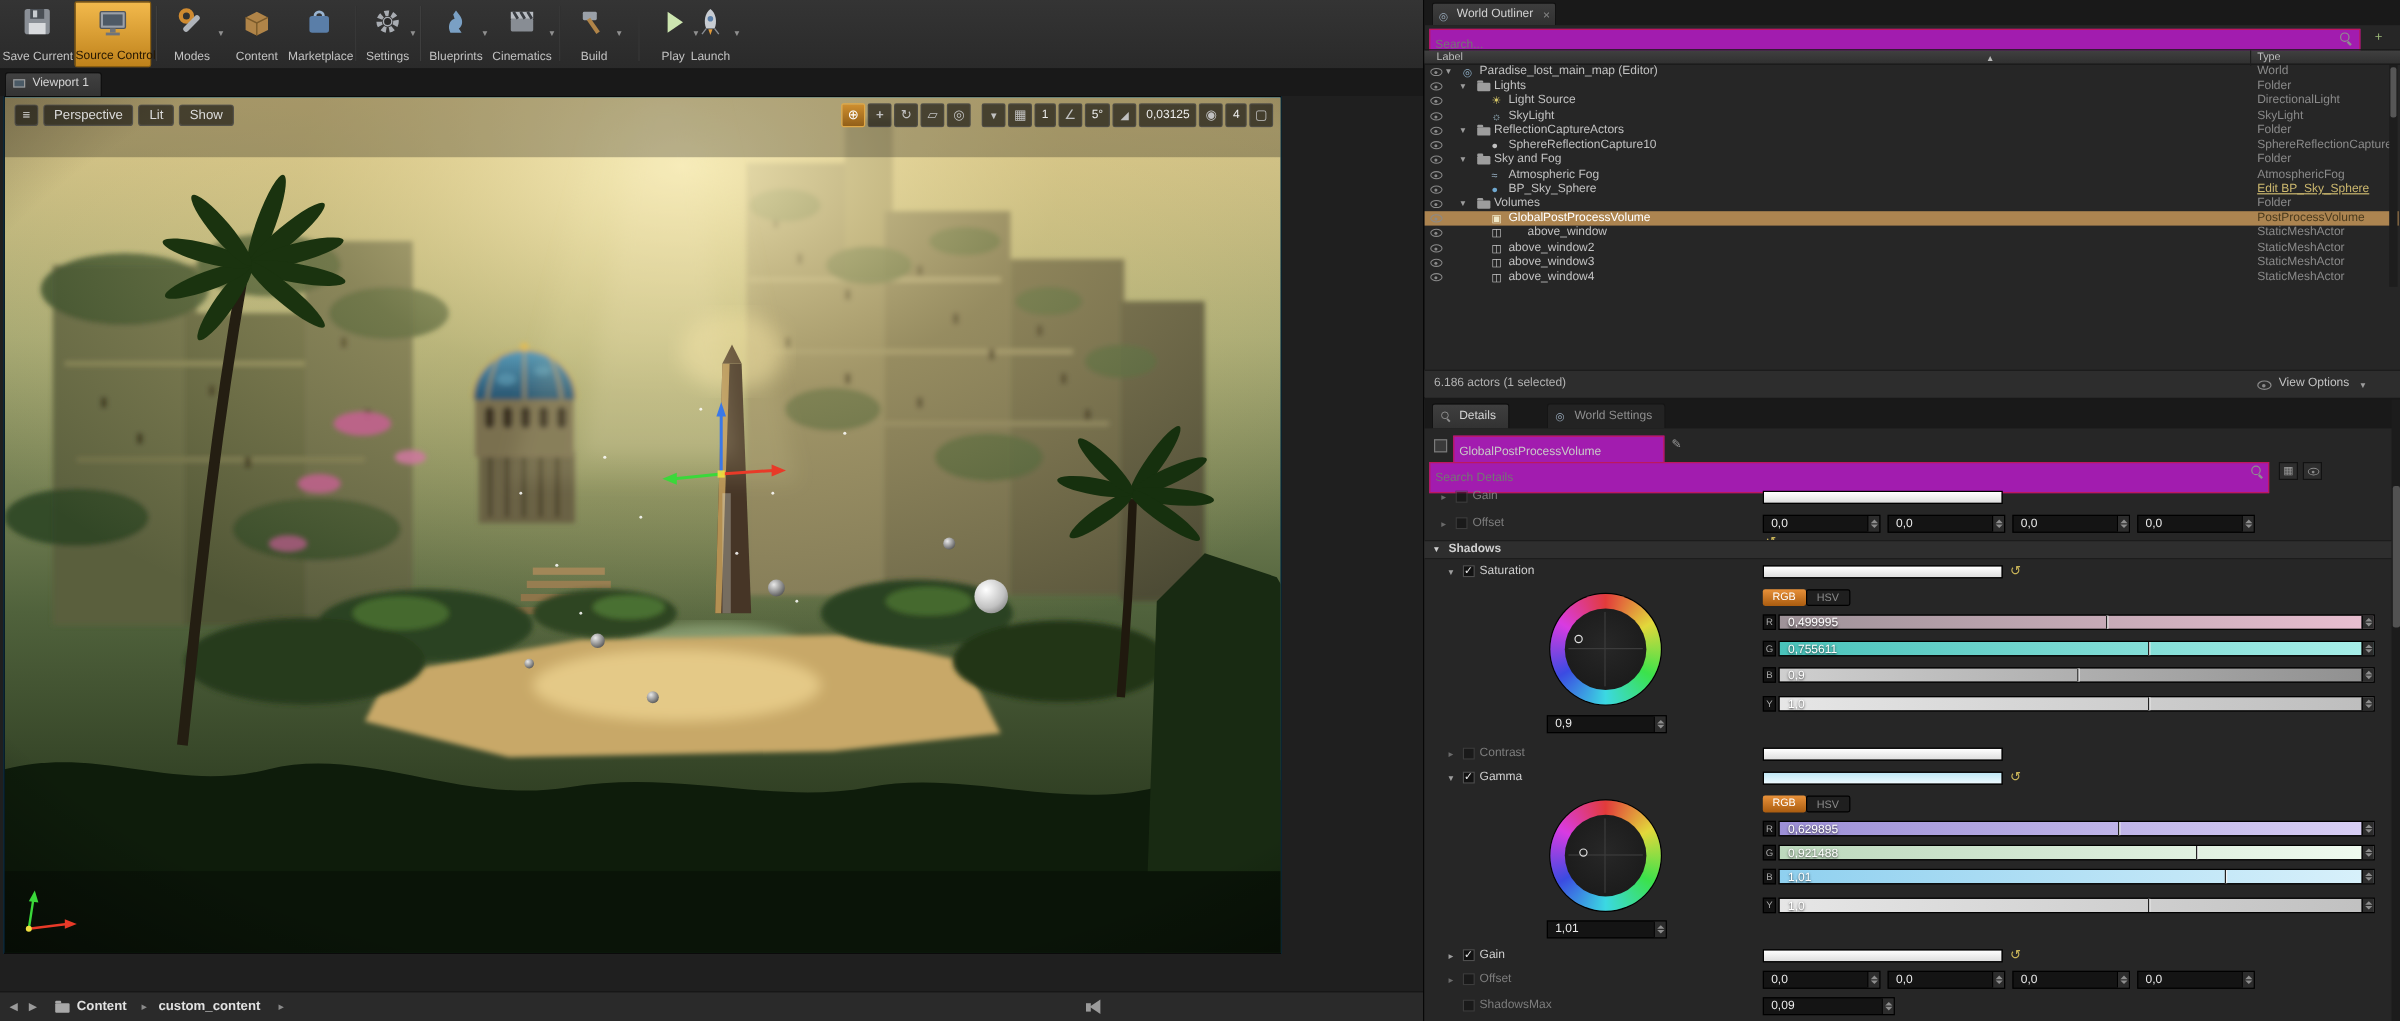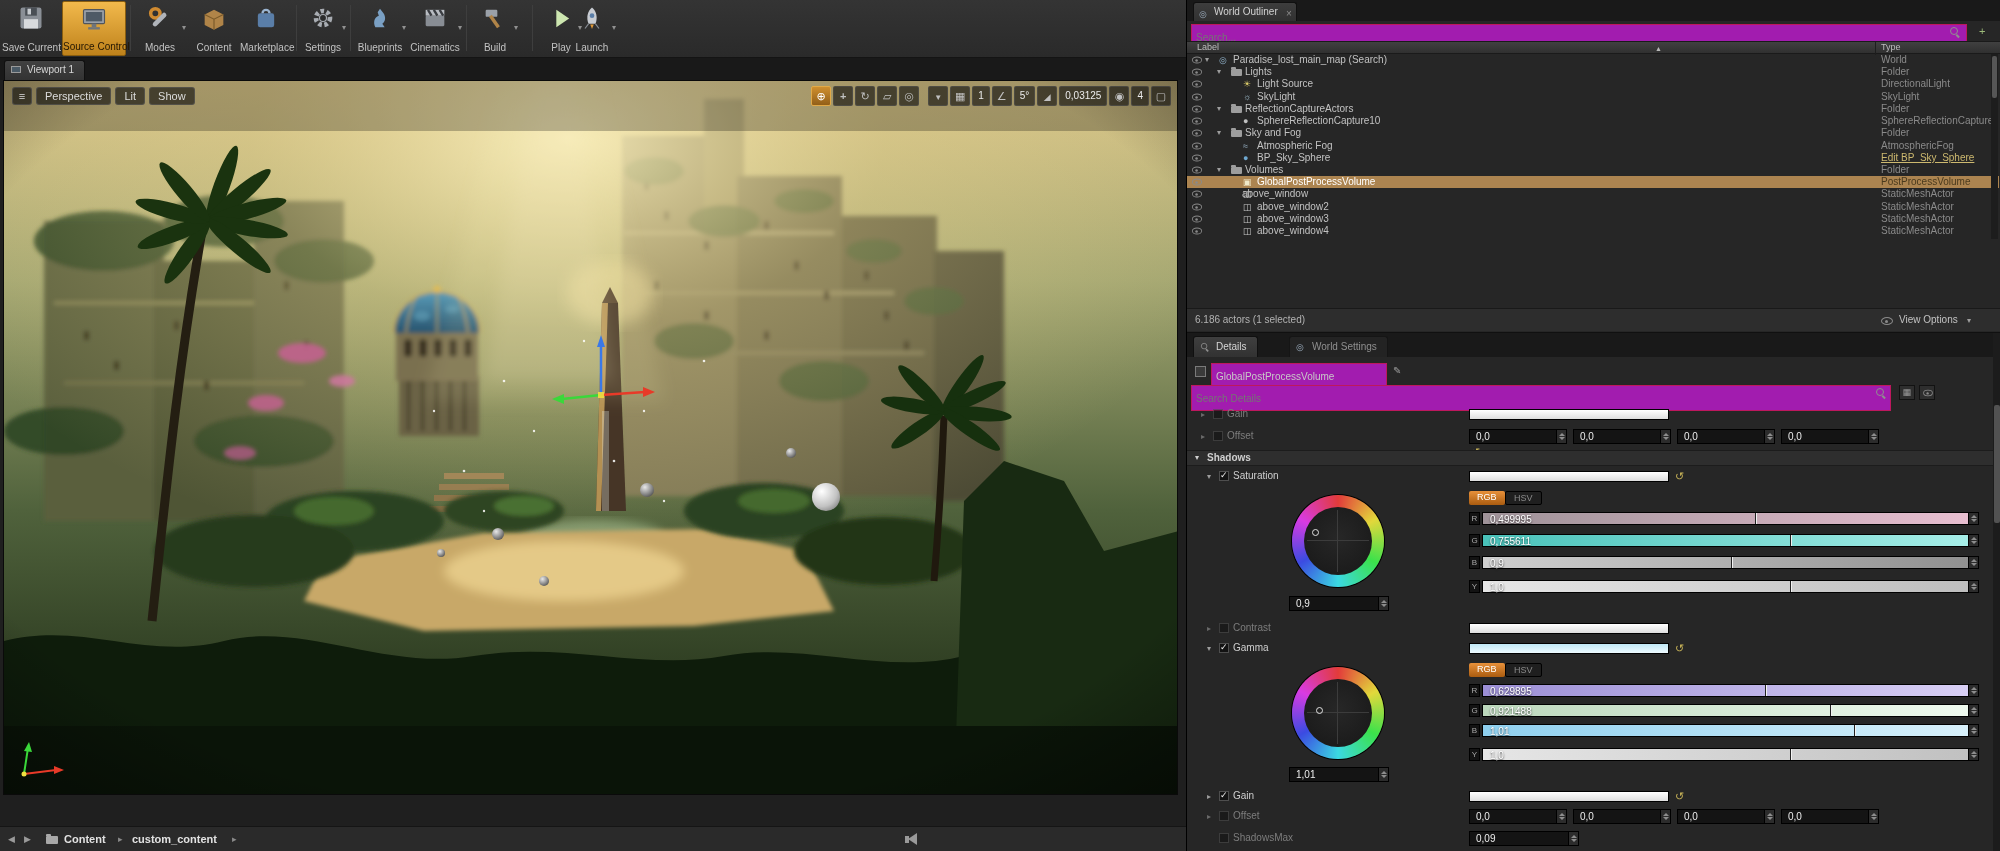--- a/index.html
+++ b/index.html
@@ -15,21 +15,21 @@
 .dd{position:absolute;right:0px;top:22px;font-size:8px;color:#909090}
 .dd::after{content:"▾"}
 .tsep{position:absolute;top:5px;width:1px;height:46px;background:#1c1c1c;border-right:1px solid #3e3e3e}
 
 
 #vp-tabstrip{position:absolute;left:0;top:58px;width:1186px;height:22px;background:#191919}
 #vp-tab{position:absolute;left:4px;top:2px;height:20px;background:linear-gradient(#414141,#333);border:1px solid #101010;border-bottom:none;border-radius:3px 3px 0 0;color:#d6d6d6;font-size:10px;line-height:18px;padding:0 10px 0 22px}
 #vp-tab .mon{position:absolute;left:6px;top:5px;width:10px;height:7px;border:1px solid #9a9a9a;background:#4a5a66}
 
 
-#viewport{position:absolute;left:3px;top:80px;width:1175px;height:715px;border:1px solid #0a0a0a;background:#0369a1;overflow:hidden}
+#viewport{position:absolute;left:3px;top:80px;width:1065px;height:715px;border:1px solid #0a0a0a;background:#0369a1;overflow:hidden}
 #vp-left{position:absolute;left:8px;top:6px;display:flex;gap:4px;z-index:5}
 .vbtn{height:18px;background:rgba(12,12,12,.62);border:1px solid rgba(95,95,95,.55);border-radius:3px;color:#dcdcdc;font-size:11px;line-height:16px;padding:0 8px;white-space:nowrap}
 .vmenu{width:20px;text-align:center;padding:0}
 .ic-menu::after{content:"≡"}
 #vp-right{position:absolute;right:6px;top:5px;display:flex;gap:2px;z-index:5;align-items:center}
 .vsq{width:20px;height:20px;background:rgba(12,12,12,.62);border:1px solid rgba(85,85,85,.55);border-radius:2px;color:#c0c0c0;font-size:11px;text-align:center;line-height:18px}
 .vsq.hl{background:linear-gradient(#cf8f2f,#925f18);border-color:#e2a946;color:#fff}
 .vval{height:20px;background:rgba(12,12,12,.62);border:1px solid rgba(85,85,85,.55);border-radius:2px;color:#ececec;font-size:10px;line-height:18px;padding:0 5px}
 .vgap{width:5px}
 .ic-select::after{content:"⊕"}
@@ -559,21 +559,21 @@
     <span class="tri ic-sort" style="left:468px;top:2px;color:#b8b8b8"></span>
     <span style="position:absolute;left:694px;top:0">Type</span>
     <span style="position:absolute;left:688px;top:0;width:1px;height:13px;background:#1e1e1e"></span>
   </div>
 
   <div id="out-rows">
     <div class="orow" style="top:0">
       <span class="eyeic"></span>
       <span class="tri ic-caret" style="left:18px;top:1px"></span>
       <span class="oicn ic-world-g" style="left:32px;color:#8fb0c8"></span>
-      <span class="olabel" style="left:46px">Paradise_lost_main_map (Search)</span>
+      <span class="olabel" style="left:46px">Paradise_lost_main_map (Editor)</span>
       <span class="otype">World</span>
     </div>
     <div class="orow" style="top:12px">
       <span class="eyeic"></span>
       <span class="tri ic-caret" style="left:30px;top:1px"></span>
       <span class="ofold" style="left:44px"></span>
       <span class="olabel" style="left:58px">Lights</span>
       <span class="otype">Folder</span>
     </div>
     <div class="orow" style="top:24px">
@@ -629,21 +629,21 @@
     </div>
     <div class="orow sel" style="top:122px">
       <span class="eyeic"></span>
       <span class="oicn ic-ppv" style="left:56px;color:#f0e8c8"></span>
       <span class="olabel" style="left:70px">GlobalPostProcessVolume</span>
       <span class="otype">PostProcessVolume</span>
     </div>
     <div class="orow" style="top:134px">
       <span class="eyeic"></span>
       <span class="oicn ic-mesh" style="left:56px;color:#c8c8c8"></span>
-      <span class="olabel" style="left:55px">above_window</span>
+      <span class="olabel" style="left:86px">above_window</span>
       <span class="otype">StaticMeshActor</span>
     </div>
     <div class="orow" style="top:147px">
       <span class="eyeic"></span>
       <span class="oicn ic-mesh" style="left:56px;color:#c8c8c8"></span>
       <span class="olabel" style="left:70px">above_window2</span>
       <span class="otype">StaticMeshActor</span>
     </div>
     <div class="orow" style="top:159px">
       <span class="eyeic"></span>

